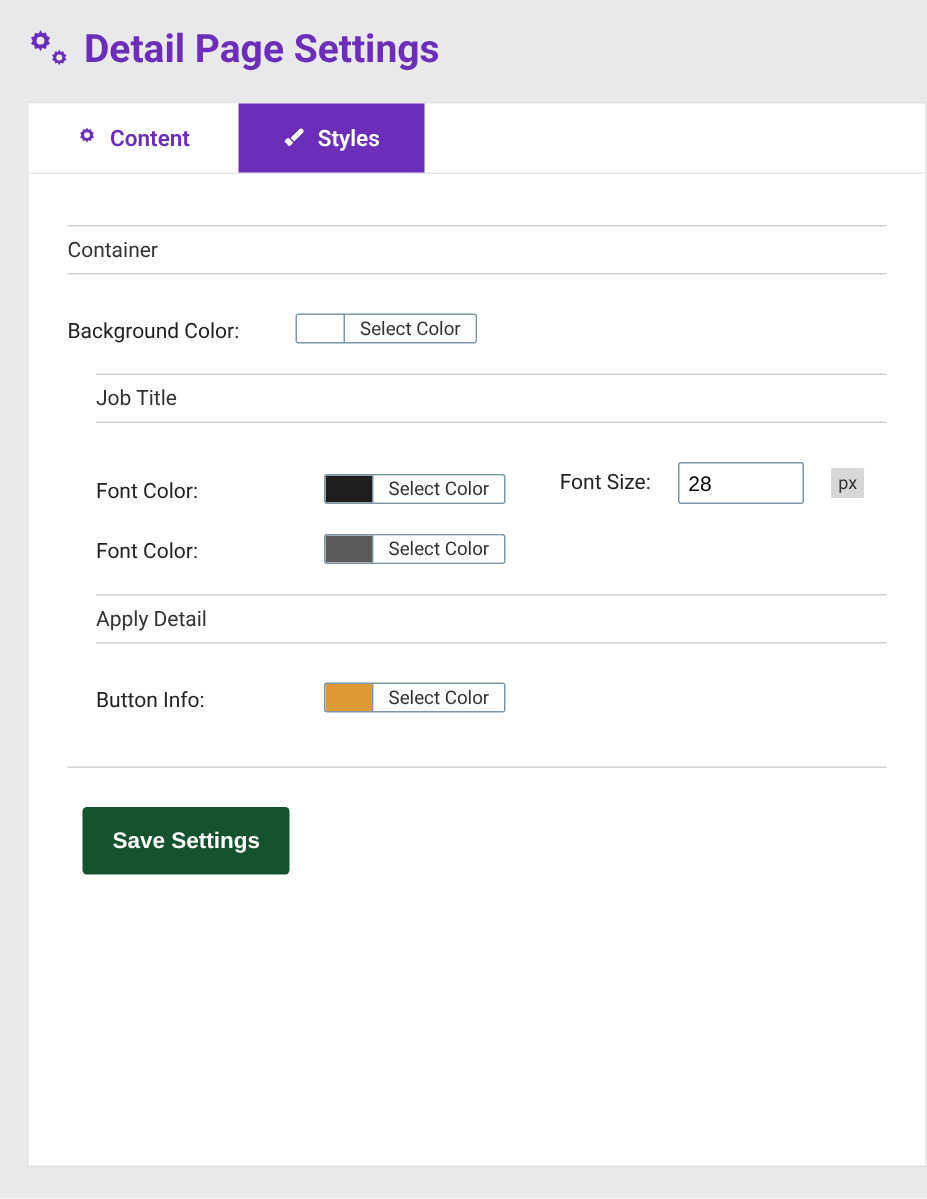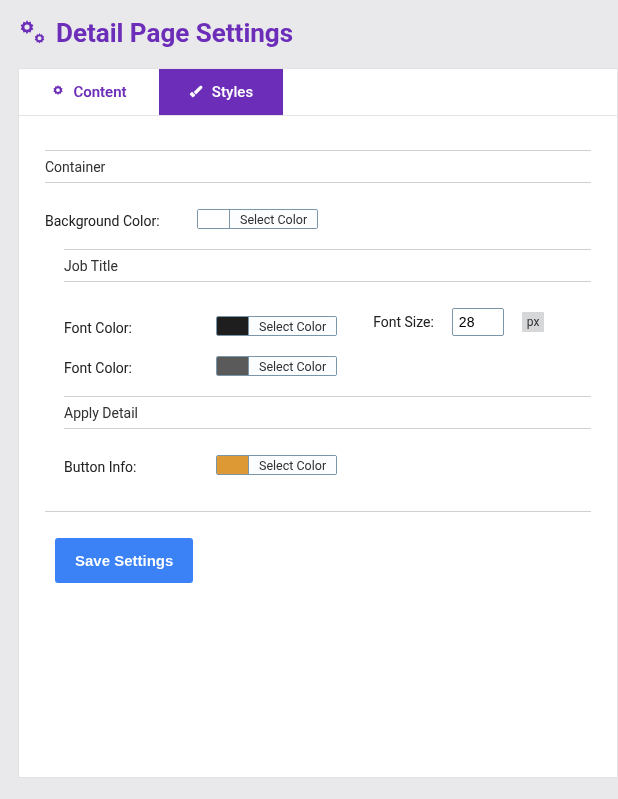--- a/index.html
+++ b/index.html
@@ -128,39 +128,39 @@
       gap: 18px;
     }
     .fontsize-label {
       font-size: 14px;
       color: #222;
     }
     .fontsize-input {
       border: 1px solid #7a96a8;
       border-radius: 2px;
       height: 28px;
-      width: 52px;
+      width: 84px;
       font-size: 14px;
       padding: 0 6px;
     }
     .px-suffix {
       background: #d6d7d9;
       font-size: 12px;
       color: #333;
       padding: 3px 5px;
       border-radius: 1px;
     }
     .bottom-hr {
       border: none;
       border-top: 1px solid #d0d0d2;
       margin-top: 36px;
     }
     .save-btn {
       margin-top: 26px;
-      background: #3b82f6;
+      background: #14532d;
       color: #fff;
       border: none;
       font-size: 15px;
       font-weight: 600;
       padding: 14px 20px;
       border-radius: 3px;
       cursor: pointer;
       margin-left: 10px;
     }
     .gear-icon {

